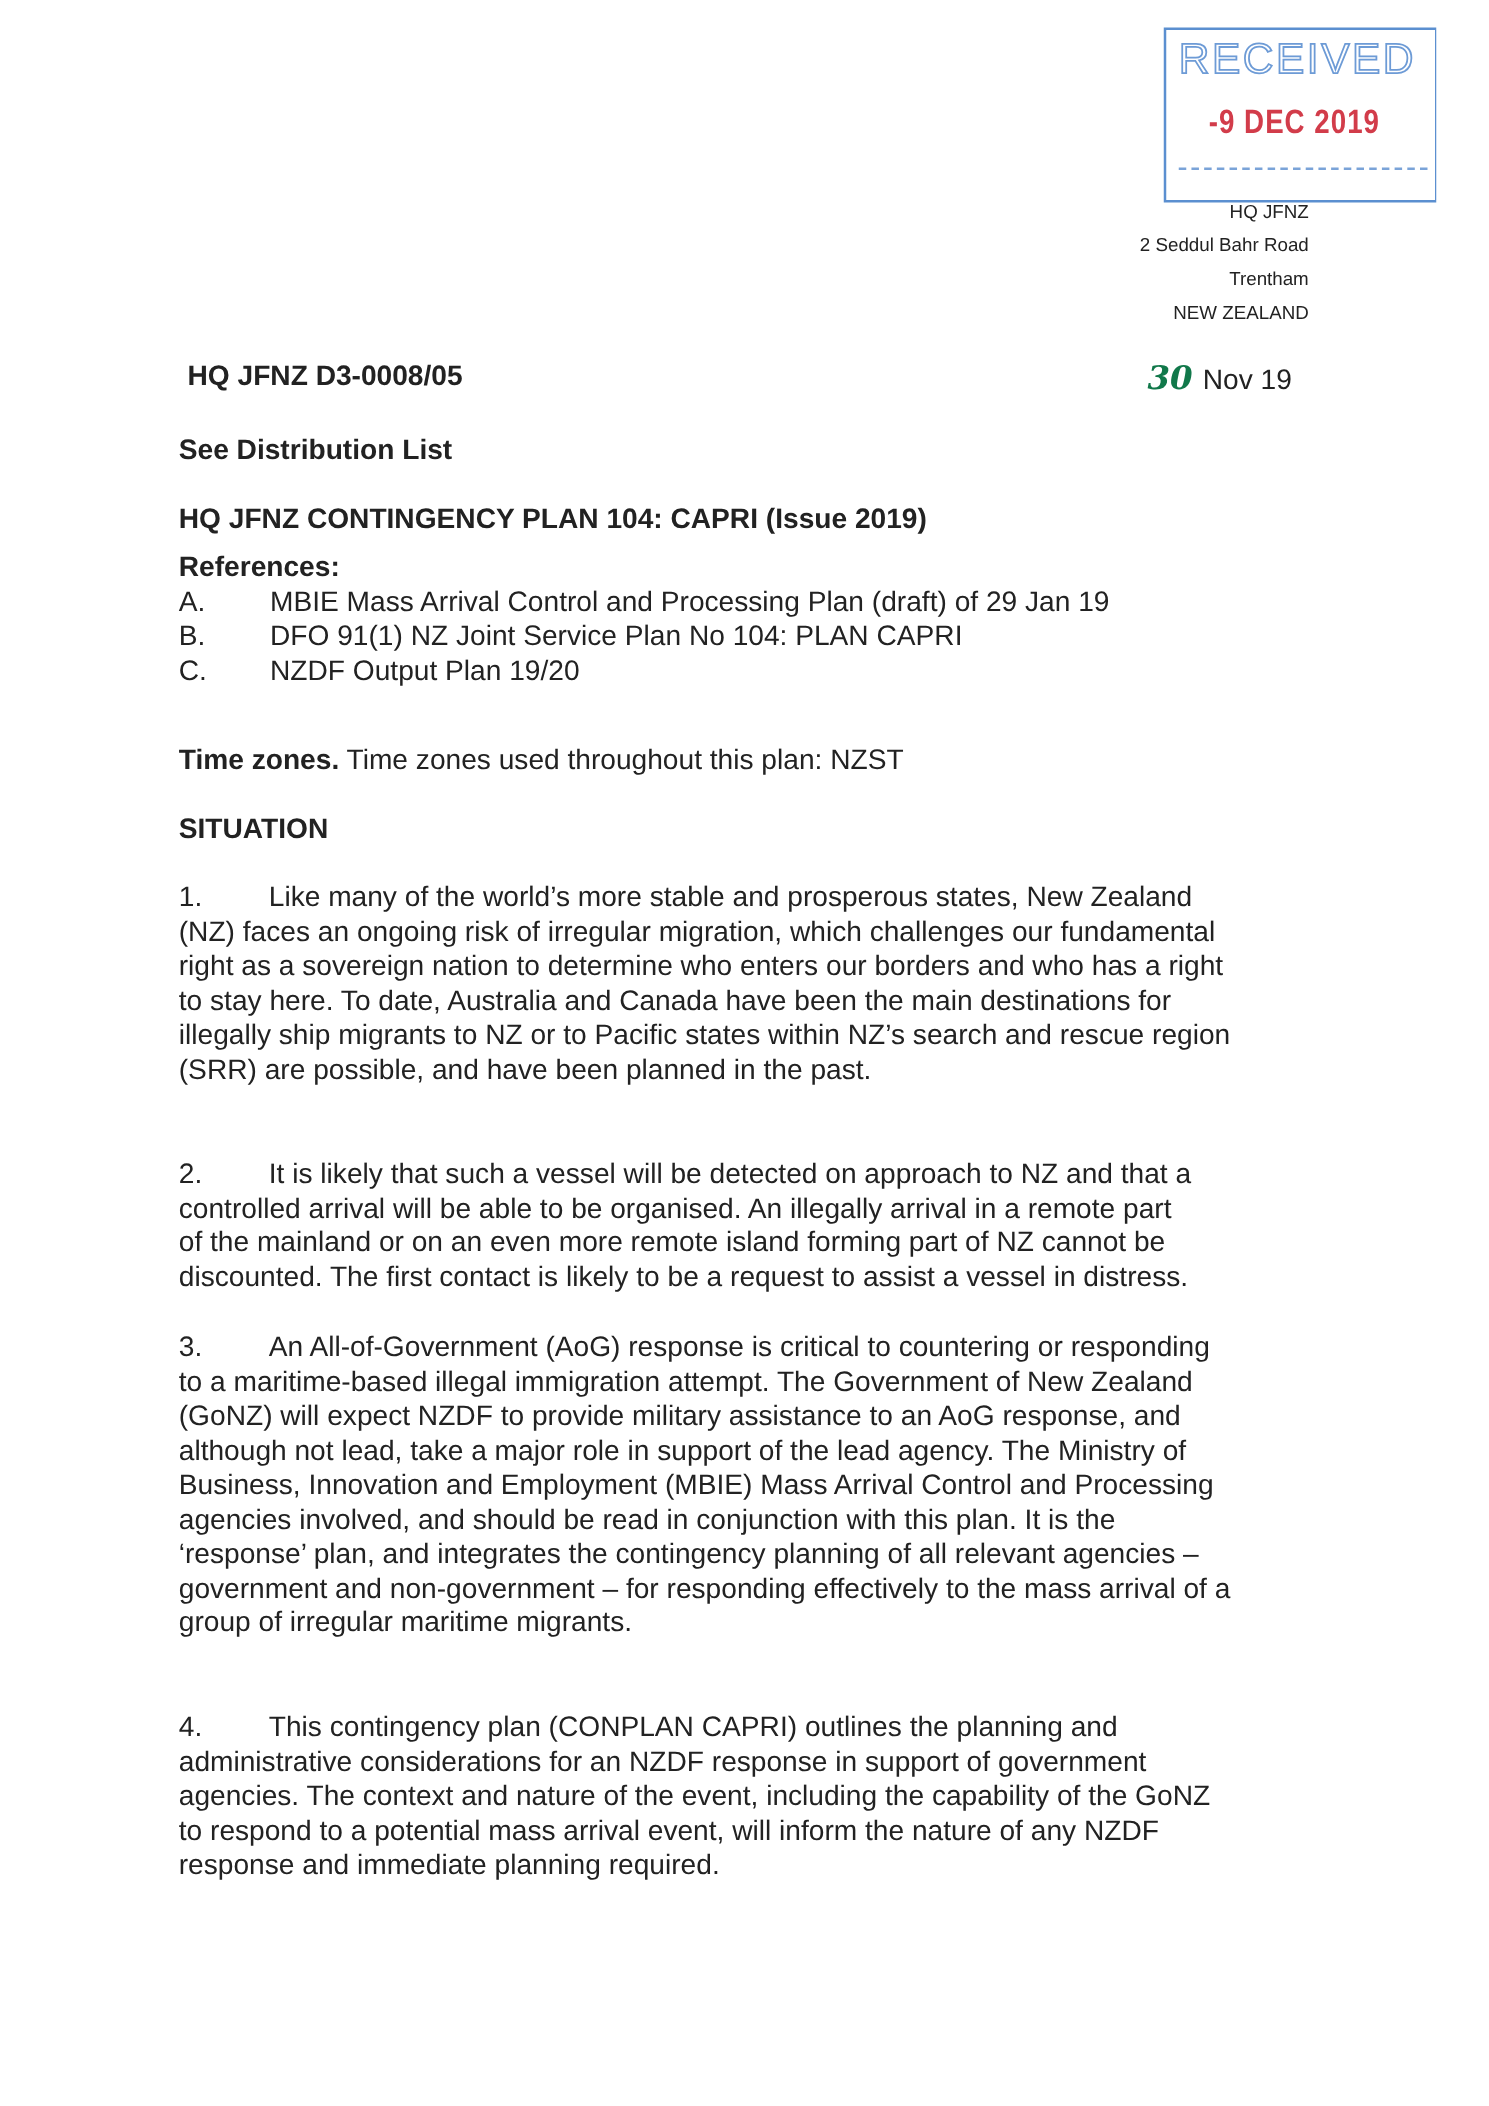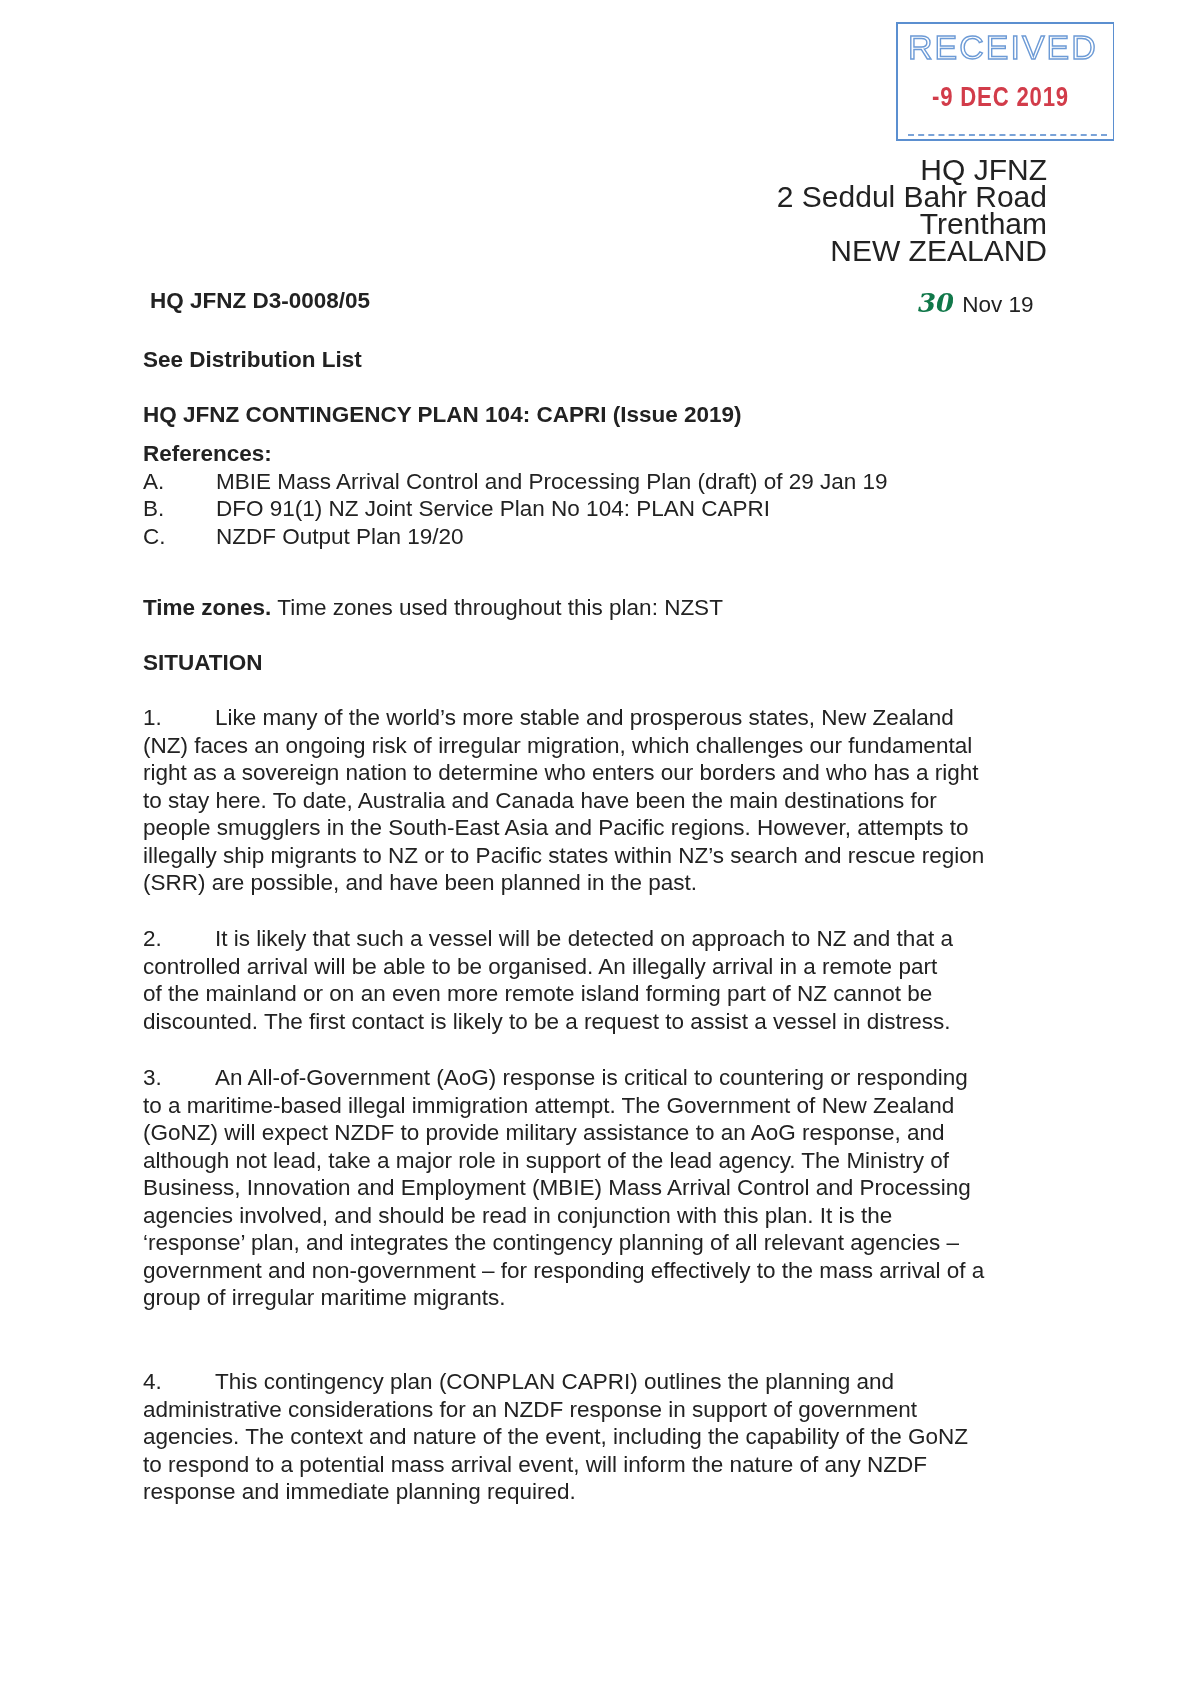--- a/index.html
+++ b/index.html
@@ -6,22 +6,22 @@
     body {
       width: 1191px; height: 1685px;
       background: #ffffff;
       position: relative;
       overflow: hidden;
       font-family: "Liberation Sans", sans-serif;
       color: #222222;
     }
     .stamp {
       position: absolute;
-      left: 896px; top: 22px;
-      width: 218px; height: 119px;
+      left: 931px; top: 22px;
+      width: 218px; height: 140px;
       border: 2px solid #5b8fd0;
       border-right-width: 1px;
       box-sizing: border-box;
     }
     .stamp-received {
       position: absolute;
       left: 10px; top: 4px;
       font-family: "Liberation Sans", sans-serif;
       font-size: 34px;
       letter-spacing: 2px;
@@ -42,21 +42,21 @@
     }
     .stamp-dashes {
       position: absolute;
       left: 10px; right: 6px; top: 110px;
       border-top: 2px dashed #7aa3d8;
     }
     .addr {
       position: absolute;
       right: 144px; top: 156px;
       text-align: right;
-      font-size: 30px;
+      font-size: 15px;
       line-height: 27px;
       color: #222;
     }
     .ref-no {
       position: absolute;
       left: 150px; top: 288px;
       font-size: 22.5px;
       font-weight: bold;
       text-align: right;
     }
@@ -131,21 +131,20 @@
   <span class="bold">Time zones.</span><span> Time zones used throughout this plan: NZST</span>
 </div>
 
 <div class="body-text bold" style="top:649px;">SITUATION</div>
 
 <div class="body-text" style="top:704px;">
   <div><span class="para-num">1.</span><span>Like many of the world’s more stable and prosperous states, New Zealand</span></div>
   <div>(NZ) faces an ongoing risk of irregular migration, which challenges our fundamental</div>
   <div>right as a sovereign nation to determine who enters our borders and who has a right</div>
   <div>to stay here. To date, Australia and Canada have been the main destinations for</div>
-  <div>people smugglers in the South-East Asia and Pacific regions. However, attempts to</div>
   <div>illegally ship migrants to NZ or to Pacific states within NZ’s search and rescue region</div>
   <div>(SRR) are possible, and have been planned in the past.</div>
 </div>
 
 <div class="body-text" style="top:925px;">
   <div><span class="para-num">2.</span><span>It is likely that such a vessel will be detected on approach to NZ and that a</span></div>
   <div>controlled arrival will be able to be organised. An illegally arrival in a remote part</div>
   <div>of the mainland or on an even more remote island forming part of NZ cannot be</div>
   <div>discounted. The first contact is likely to be a request to assist a vessel in distress.</div>
 </div>

